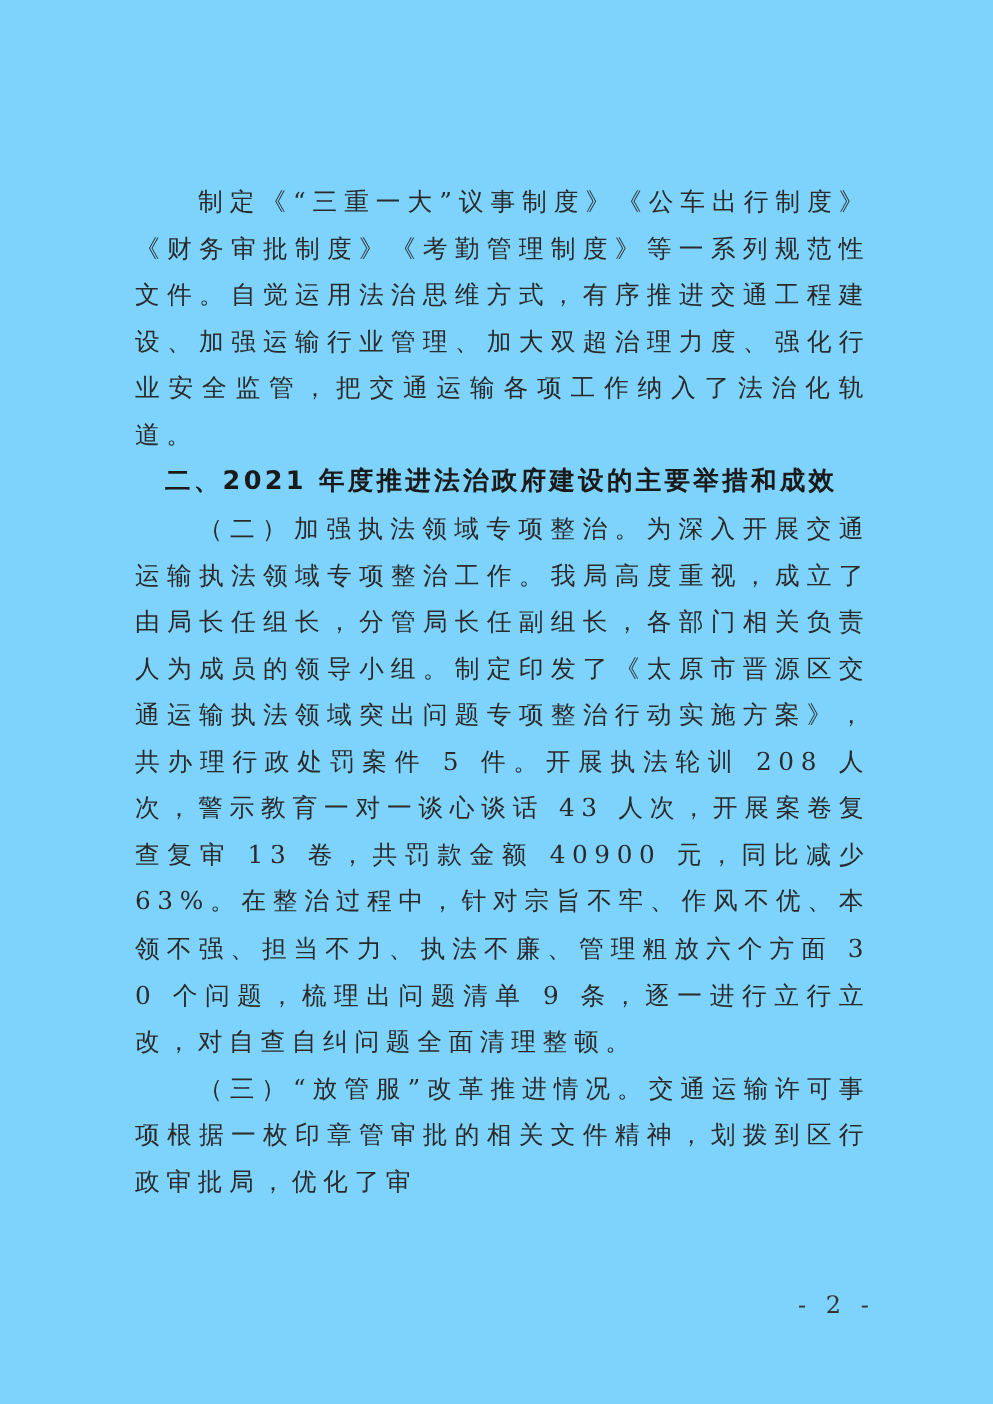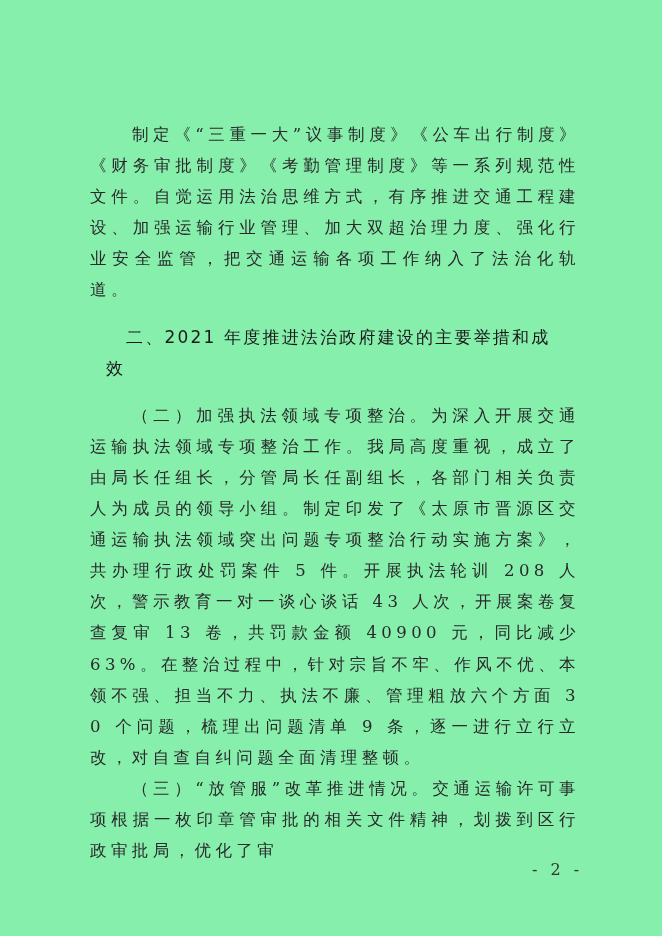--- a/index.html
+++ b/index.html
@@ -1,39 +1,39 @@
 <!DOCTYPE html>
 <html><head>
 <meta charset="utf-8">
 <style>
   html, body { margin: 0; padding: 0; background: #ffffff; }
   body { width: 662px; height: 936px; position: relative; overflow: hidden; }
   .page {
-    position: absolute; left: 0; top: 0; width: 662px; height: 936px; background: #86efac;
+    position: absolute; left: 0; top: 0; width: 662px; height: 936px; background: #7dd3fc;
   }
   .content {
     position: absolute; left: 90px; top: 119px; width: 490px;
     font-family: "DejaVu Serif", "Liberation Serif", serif;
     color: #2a2a2a;
   }
   .para {
     margin: 0;
     font-size: 16.5px;
     line-height: 31.1px;
     letter-spacing: 4.4px;
     text-align: justify;
     text-align-last: left;
     text-indent: 42px;
     word-break: break-all;
     font-weight: normal;
   }
   .heading {
-    margin: 16px;
+    margin: 0;
     font-family: "DejaVu Sans", "Liberation Sans", sans-serif;
-    font-weight: normal;
+    font-weight: bold;
     font-size: 17px;
     line-height: 31.1px;
     letter-spacing: 2.2px;
     text-indent: 20px;
     color: #1a1a1a;
   }
   .page-number {
     position: absolute; left: 532px; top: 860px;
     font-family: "DejaVu Serif", "Liberation Serif", serif;
     font-size: 16px; color: #333; letter-spacing: 4px;

